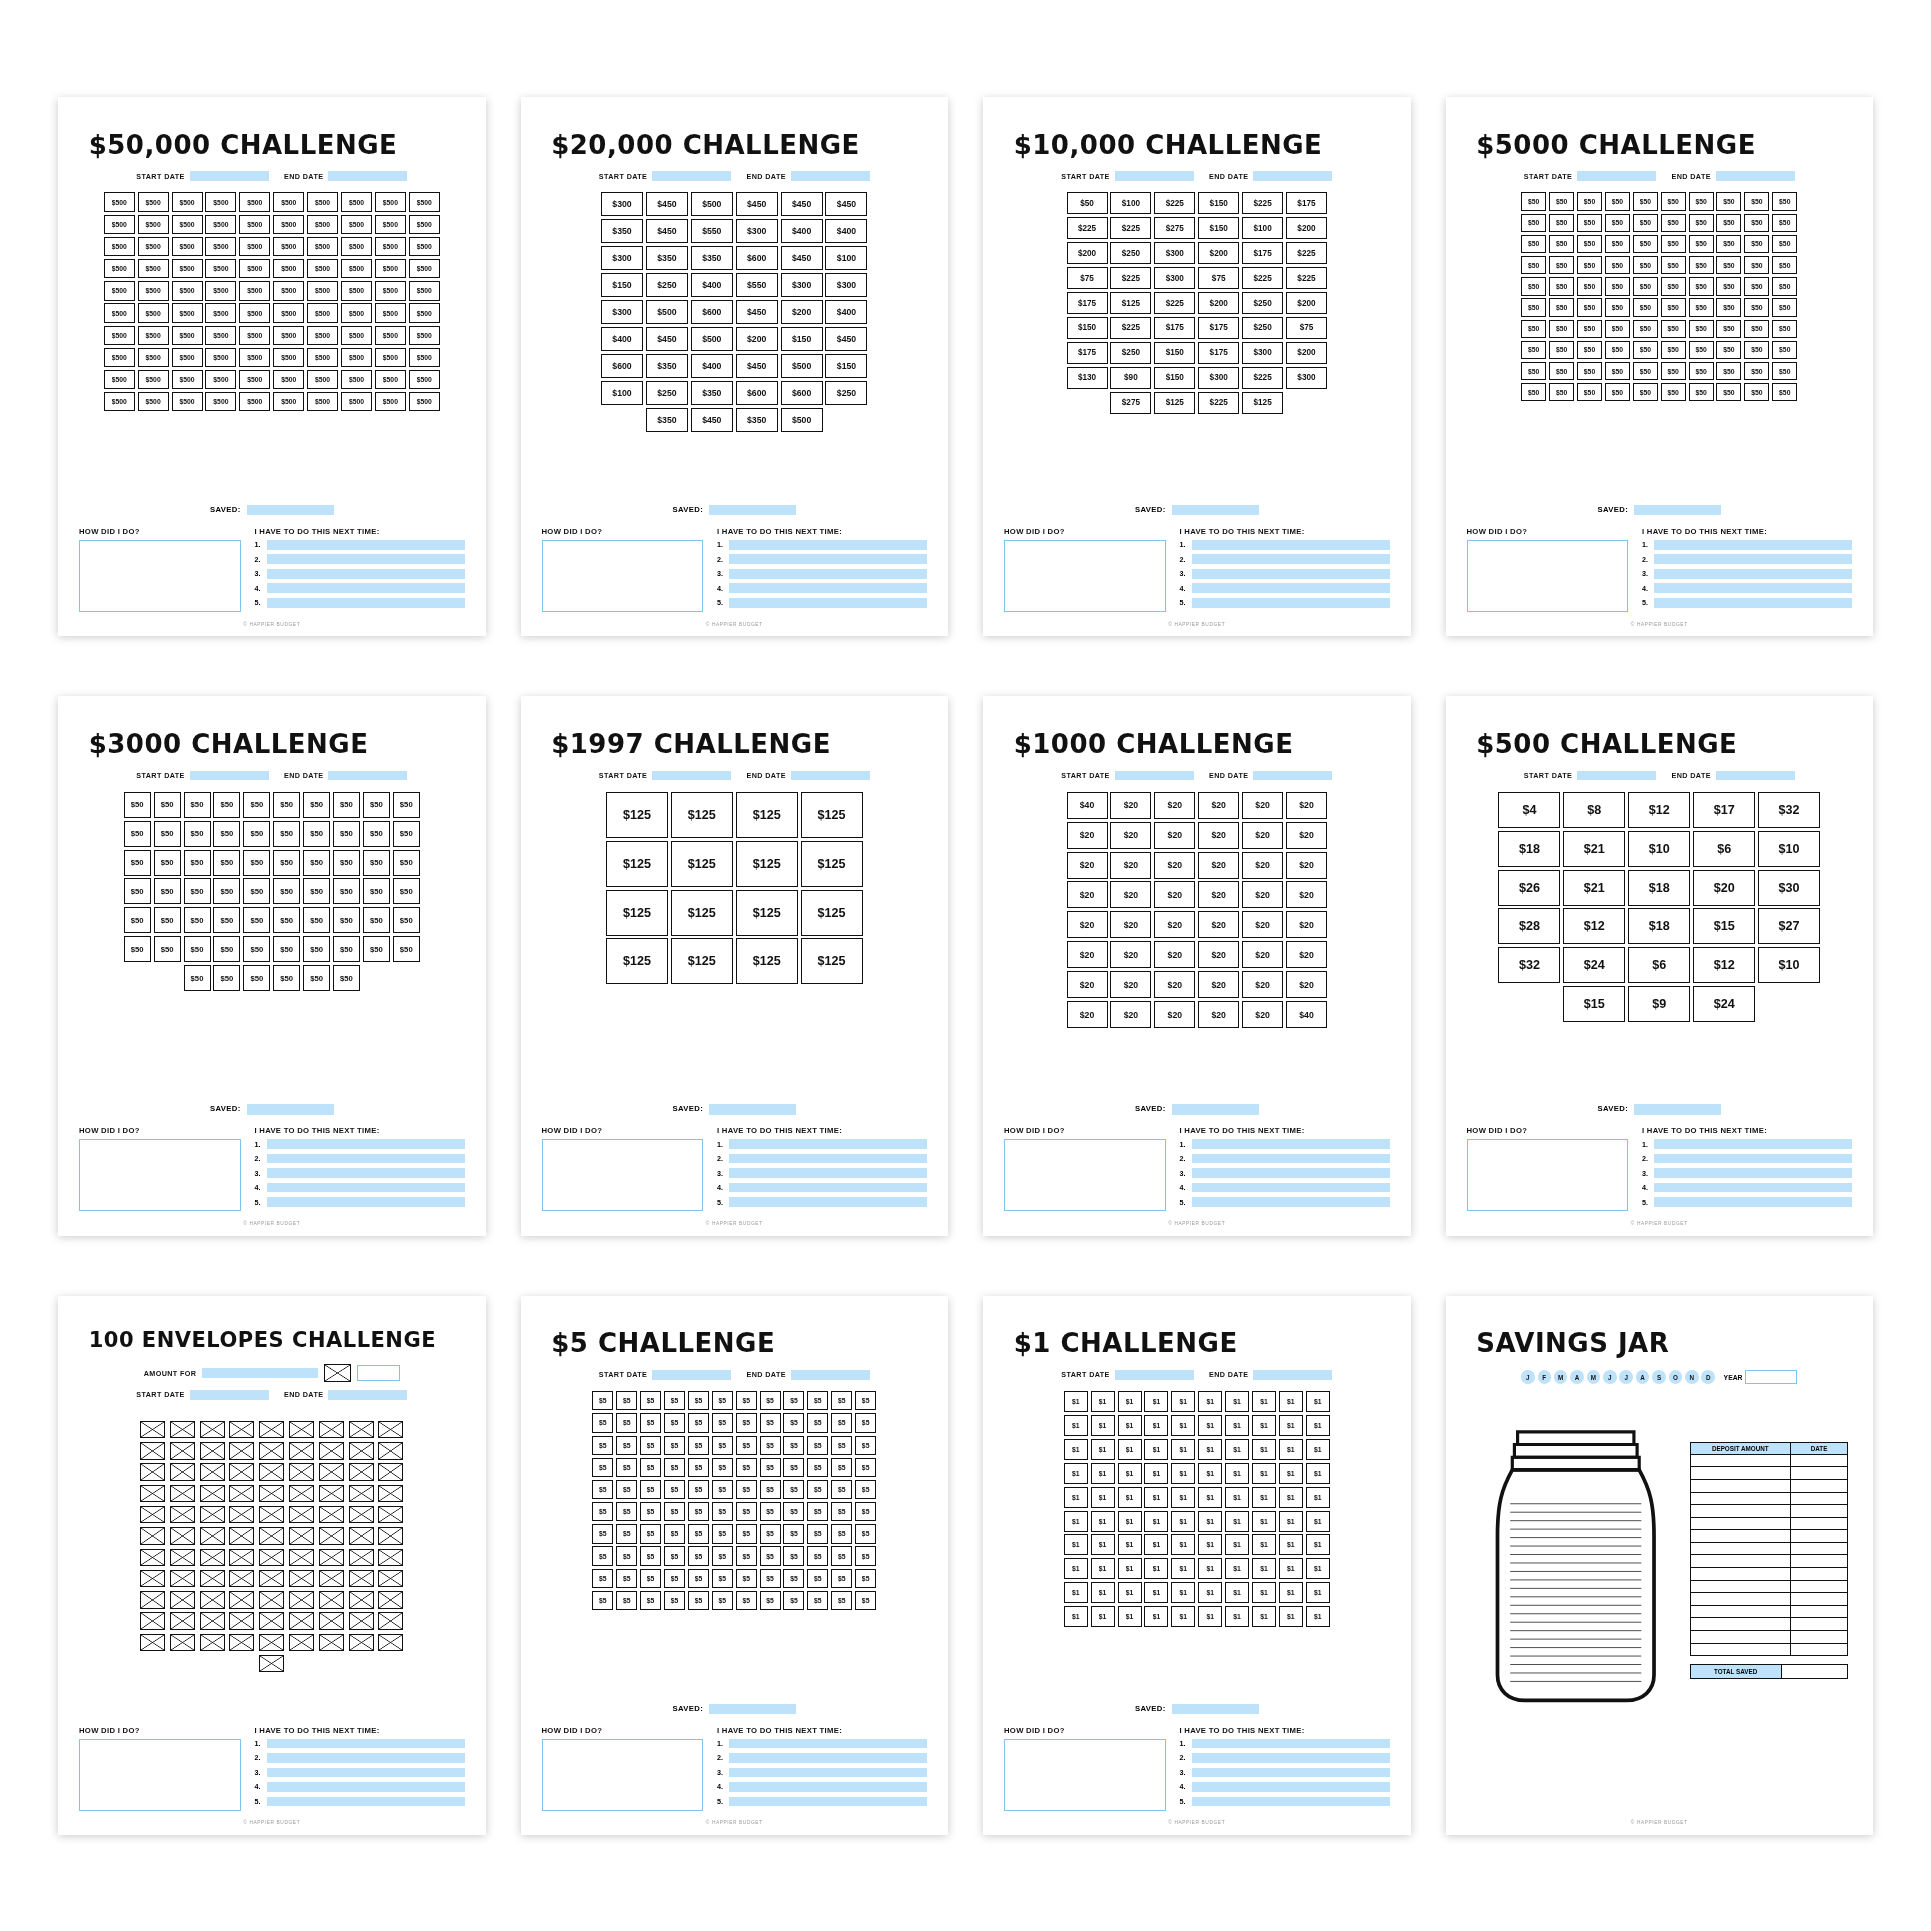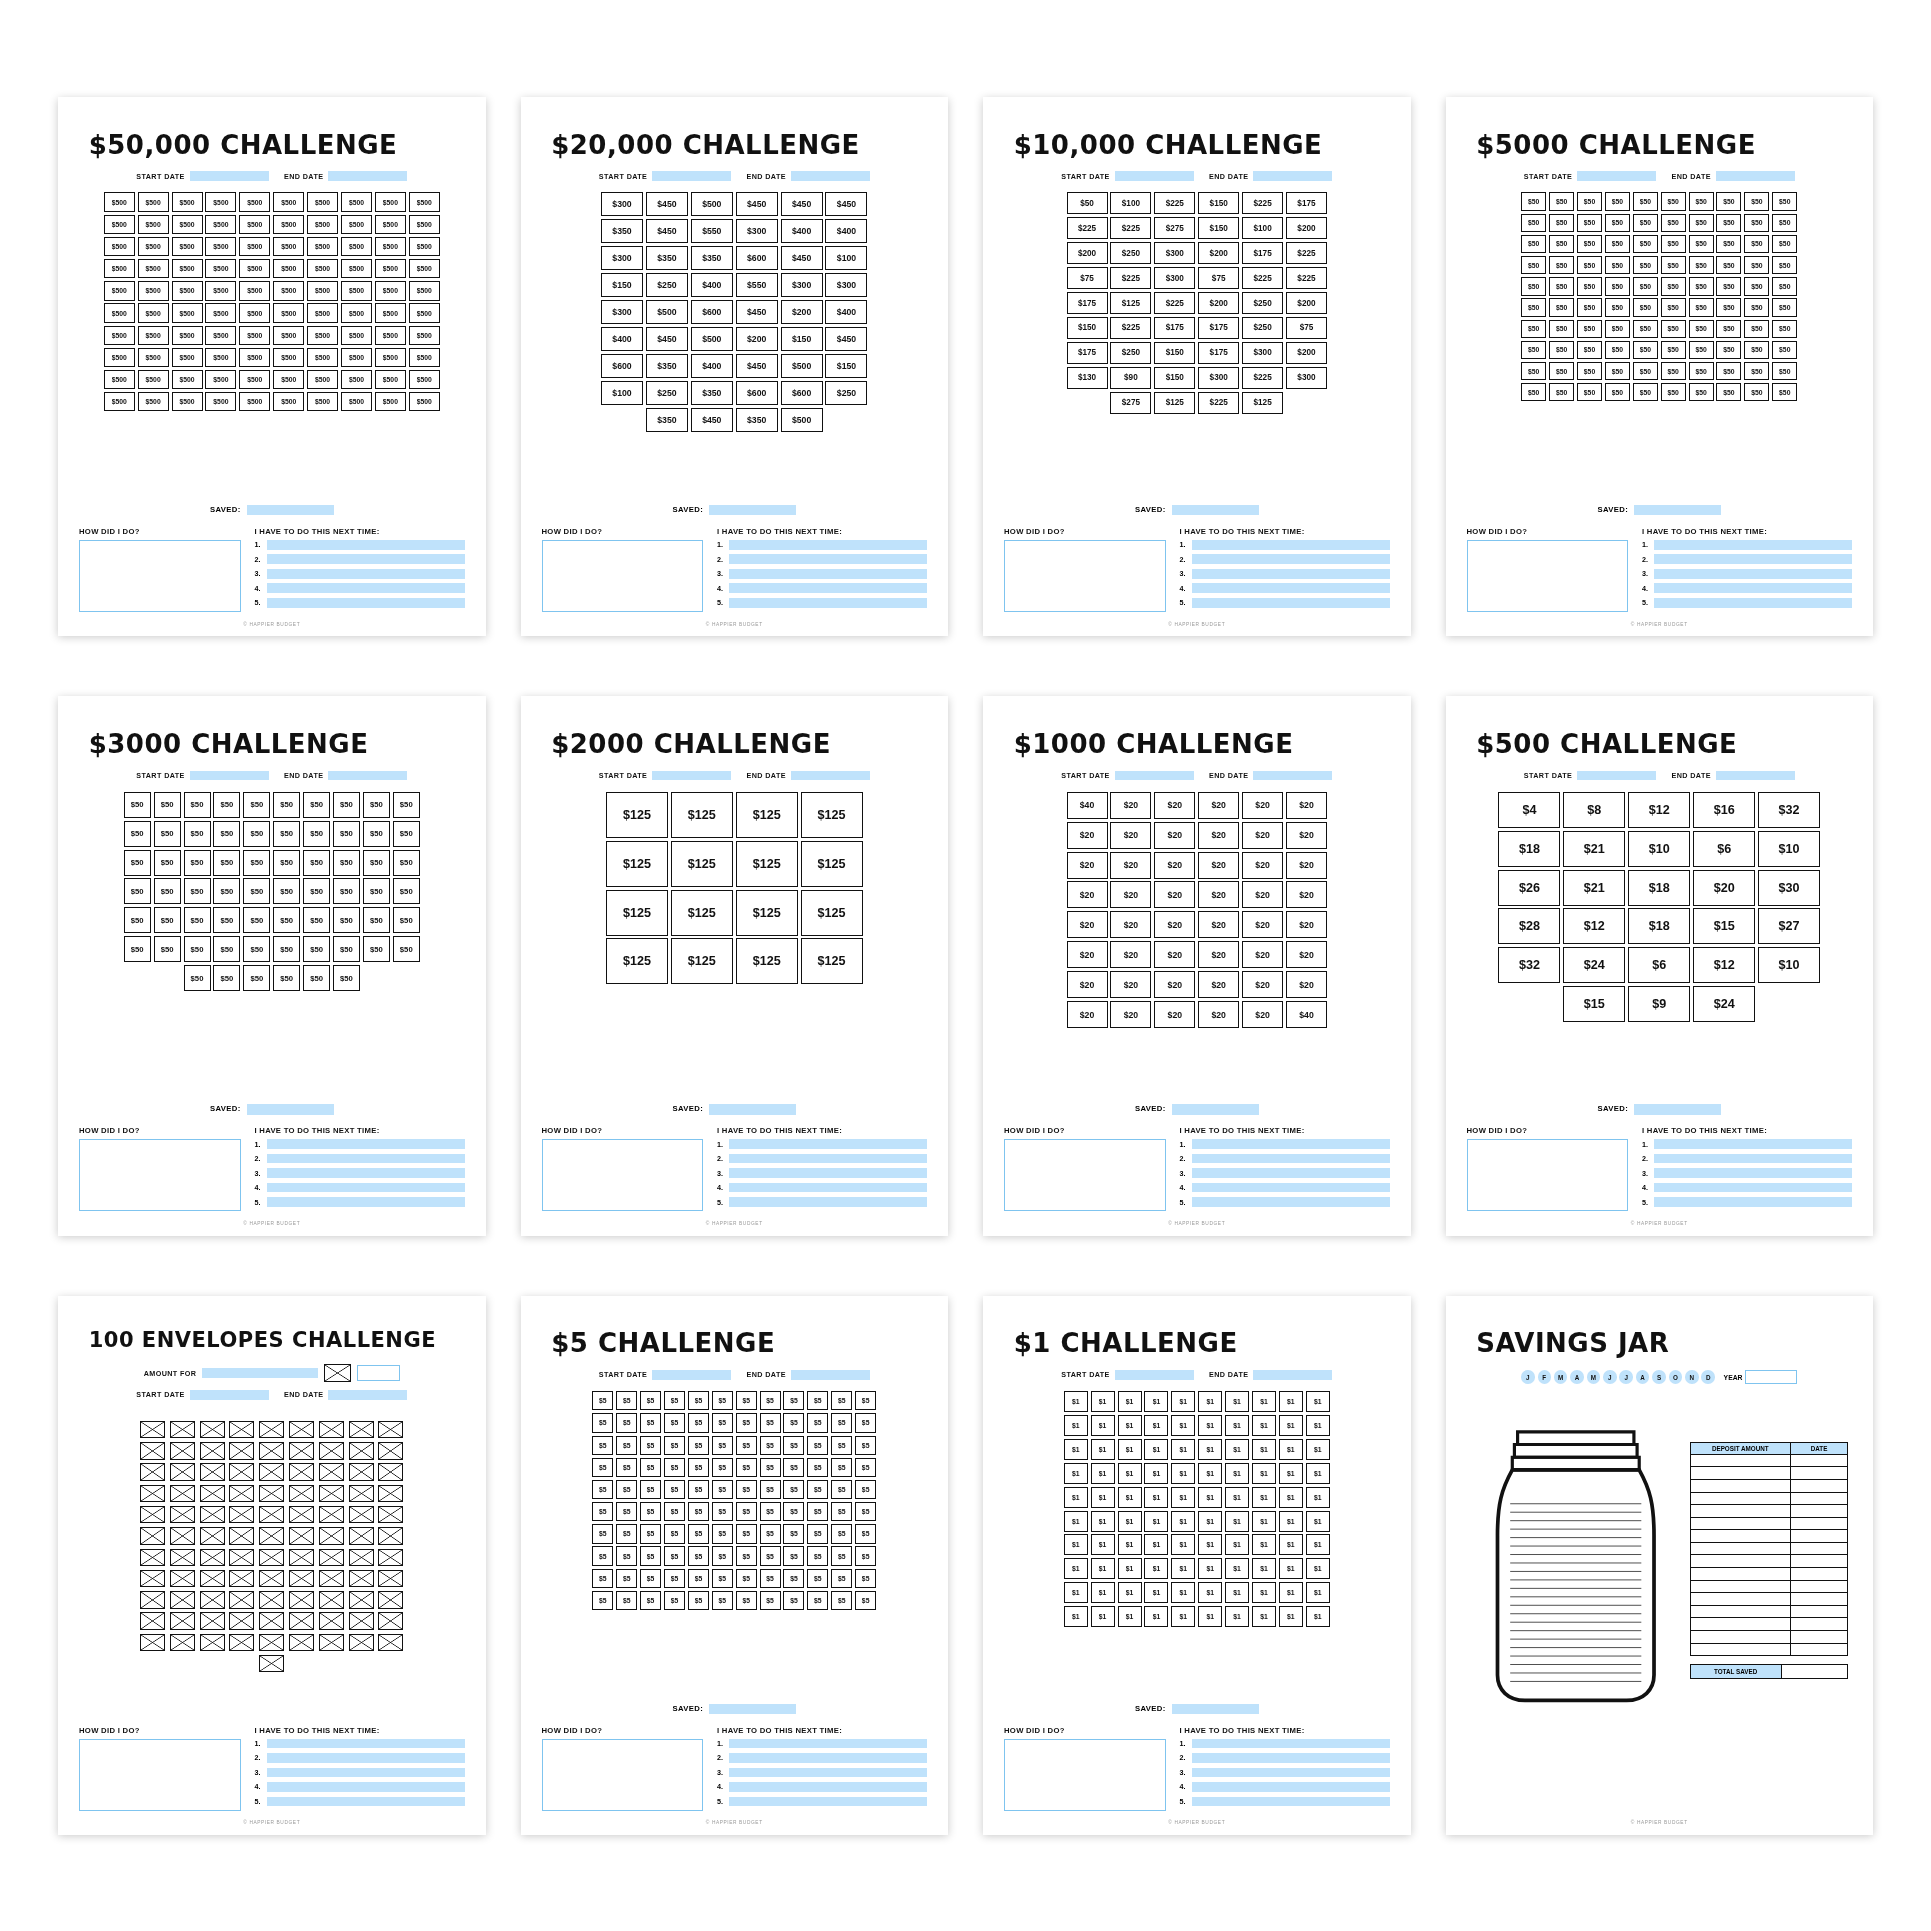--- a/index.html
+++ b/index.html
@@ -829,21 +829,21 @@
               <div class="todoitem">
                 <span class="tnum">5.</span>
                 <div class="tline"></div>
               </div>
             </div>
           </div>
         </div>
         <div class="footer">© HAPPIER BUDGET</div>
       </div>
       <div class="page">
-        <h1 class="title">$2000 CHALLENGE</h1>
+        <h1 class="title">$1997 CHALLENGE</h1>
         <div class="daterow">
           <div class="dfield">
             <span class="dlabel">START DATE</span>
             <div class="dline"></div>
           </div>
           <div class="dfield">
             <span class="dlabel">END DATE</span>
             <div class="dline"></div>
           </div>
         </div>
@@ -1010,21 +1010,21 @@
           </div>
           <div class="dfield">
             <span class="dlabel">END DATE</span>
             <div class="dline"></div>
           </div>
         </div>
         <div class="cells" style="width: 323px;">
           <div class="cell" style="width: 62px; height: 36px; font-size: 12.6px;">$4</div>
           <div class="cell" style="width: 62px; height: 36px; font-size: 12.6px;">$8</div>
           <div class="cell" style="width: 62px; height: 36px; font-size: 12.6px;">$12</div>
-          <div class="cell" style="width: 62px; height: 36px; font-size: 12.6px;">$16</div>
+          <div class="cell" style="width: 62px; height: 36px; font-size: 12.6px;">$17</div>
           <div class="cell" style="width: 62px; height: 36px; font-size: 12.6px;">$32</div>
           <div class="cell" style="width: 62px; height: 36px; font-size: 12.6px;">$18</div>
           <div class="cell" style="width: 62px; height: 36px; font-size: 12.6px;">$21</div>
           <div class="cell" style="width: 62px; height: 36px; font-size: 12.6px;">$10</div>
           <div class="cell" style="width: 62px; height: 36px; font-size: 12.6px;">$6</div>
           <div class="cell" style="width: 62px; height: 36px; font-size: 12.6px;">$10</div>
           <div class="cell" style="width: 62px; height: 36px; font-size: 12.6px;">$26</div>
           <div class="cell" style="width: 62px; height: 36px; font-size: 12.6px;">$21</div>
           <div class="cell" style="width: 62px; height: 36px; font-size: 12.6px;">$18</div>
           <div class="cell" style="width: 62px; height: 36px; font-size: 12.6px;">$20</div>

